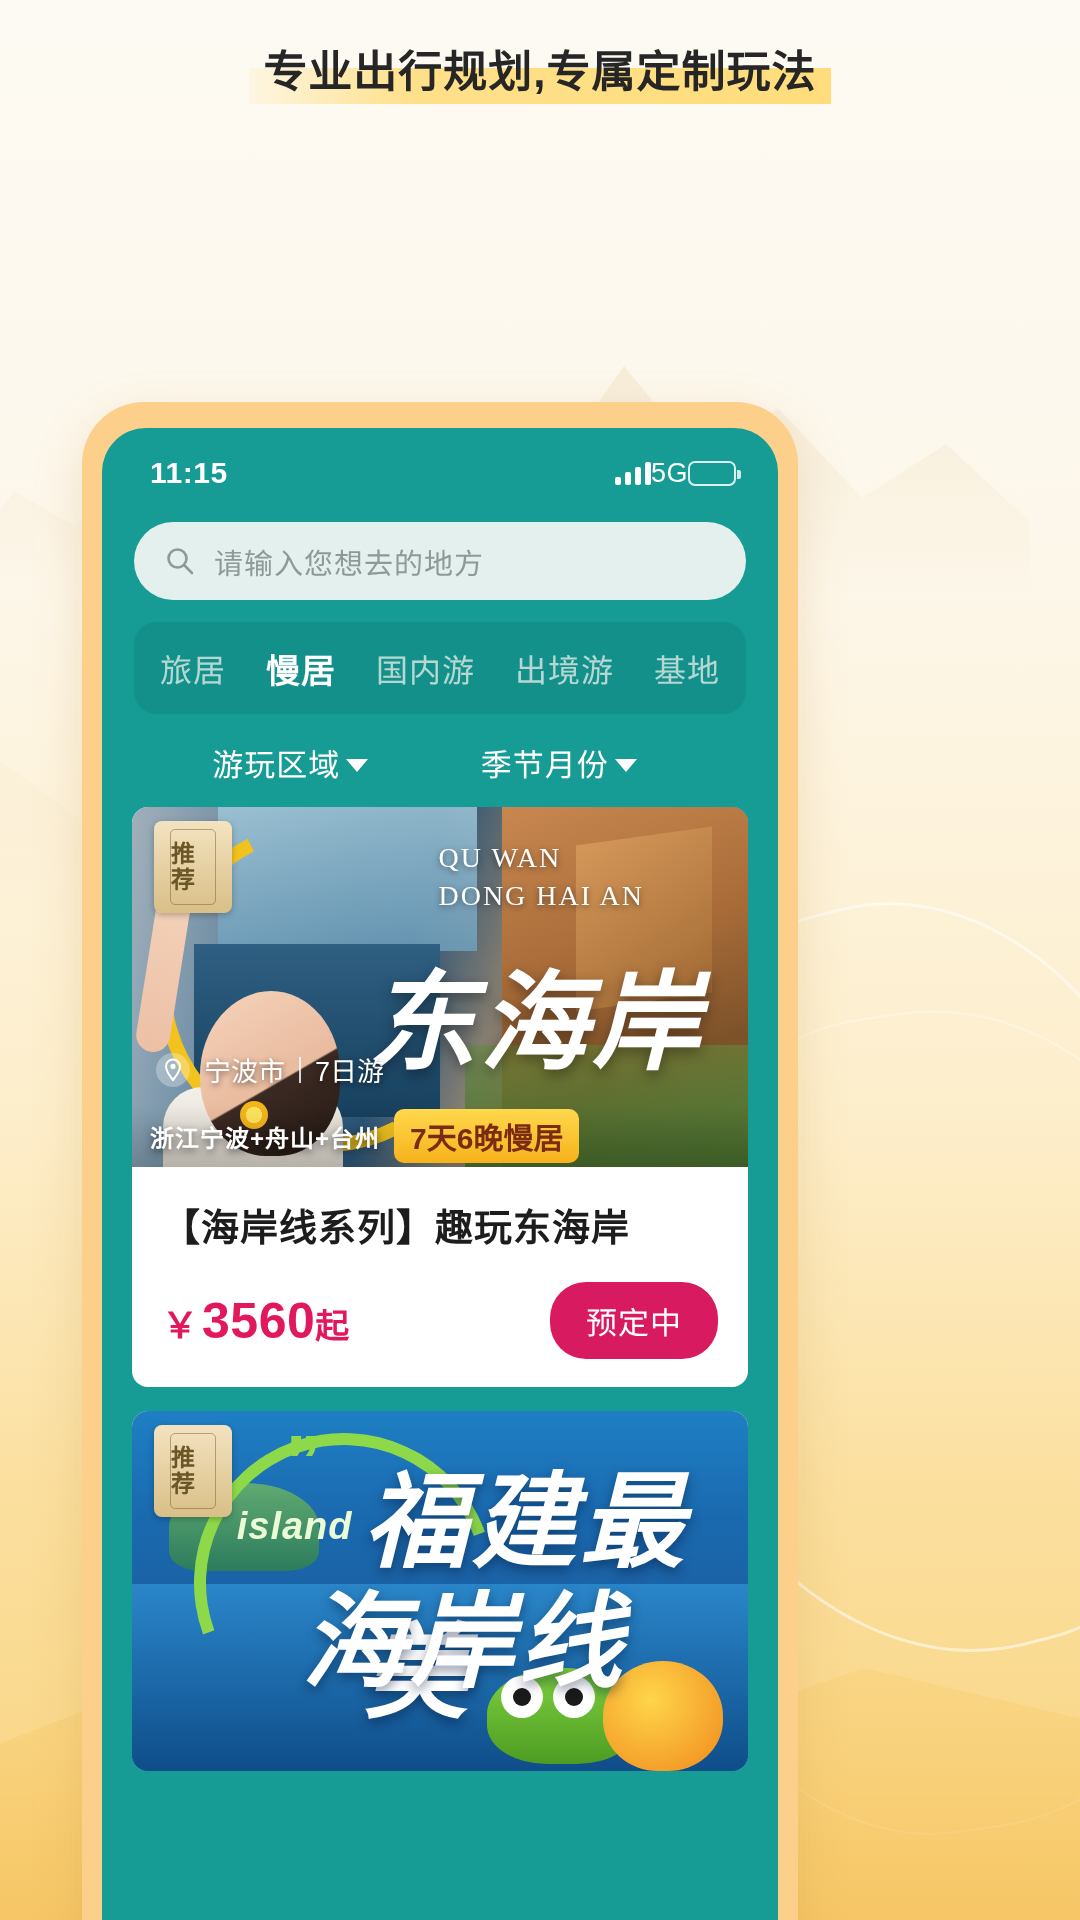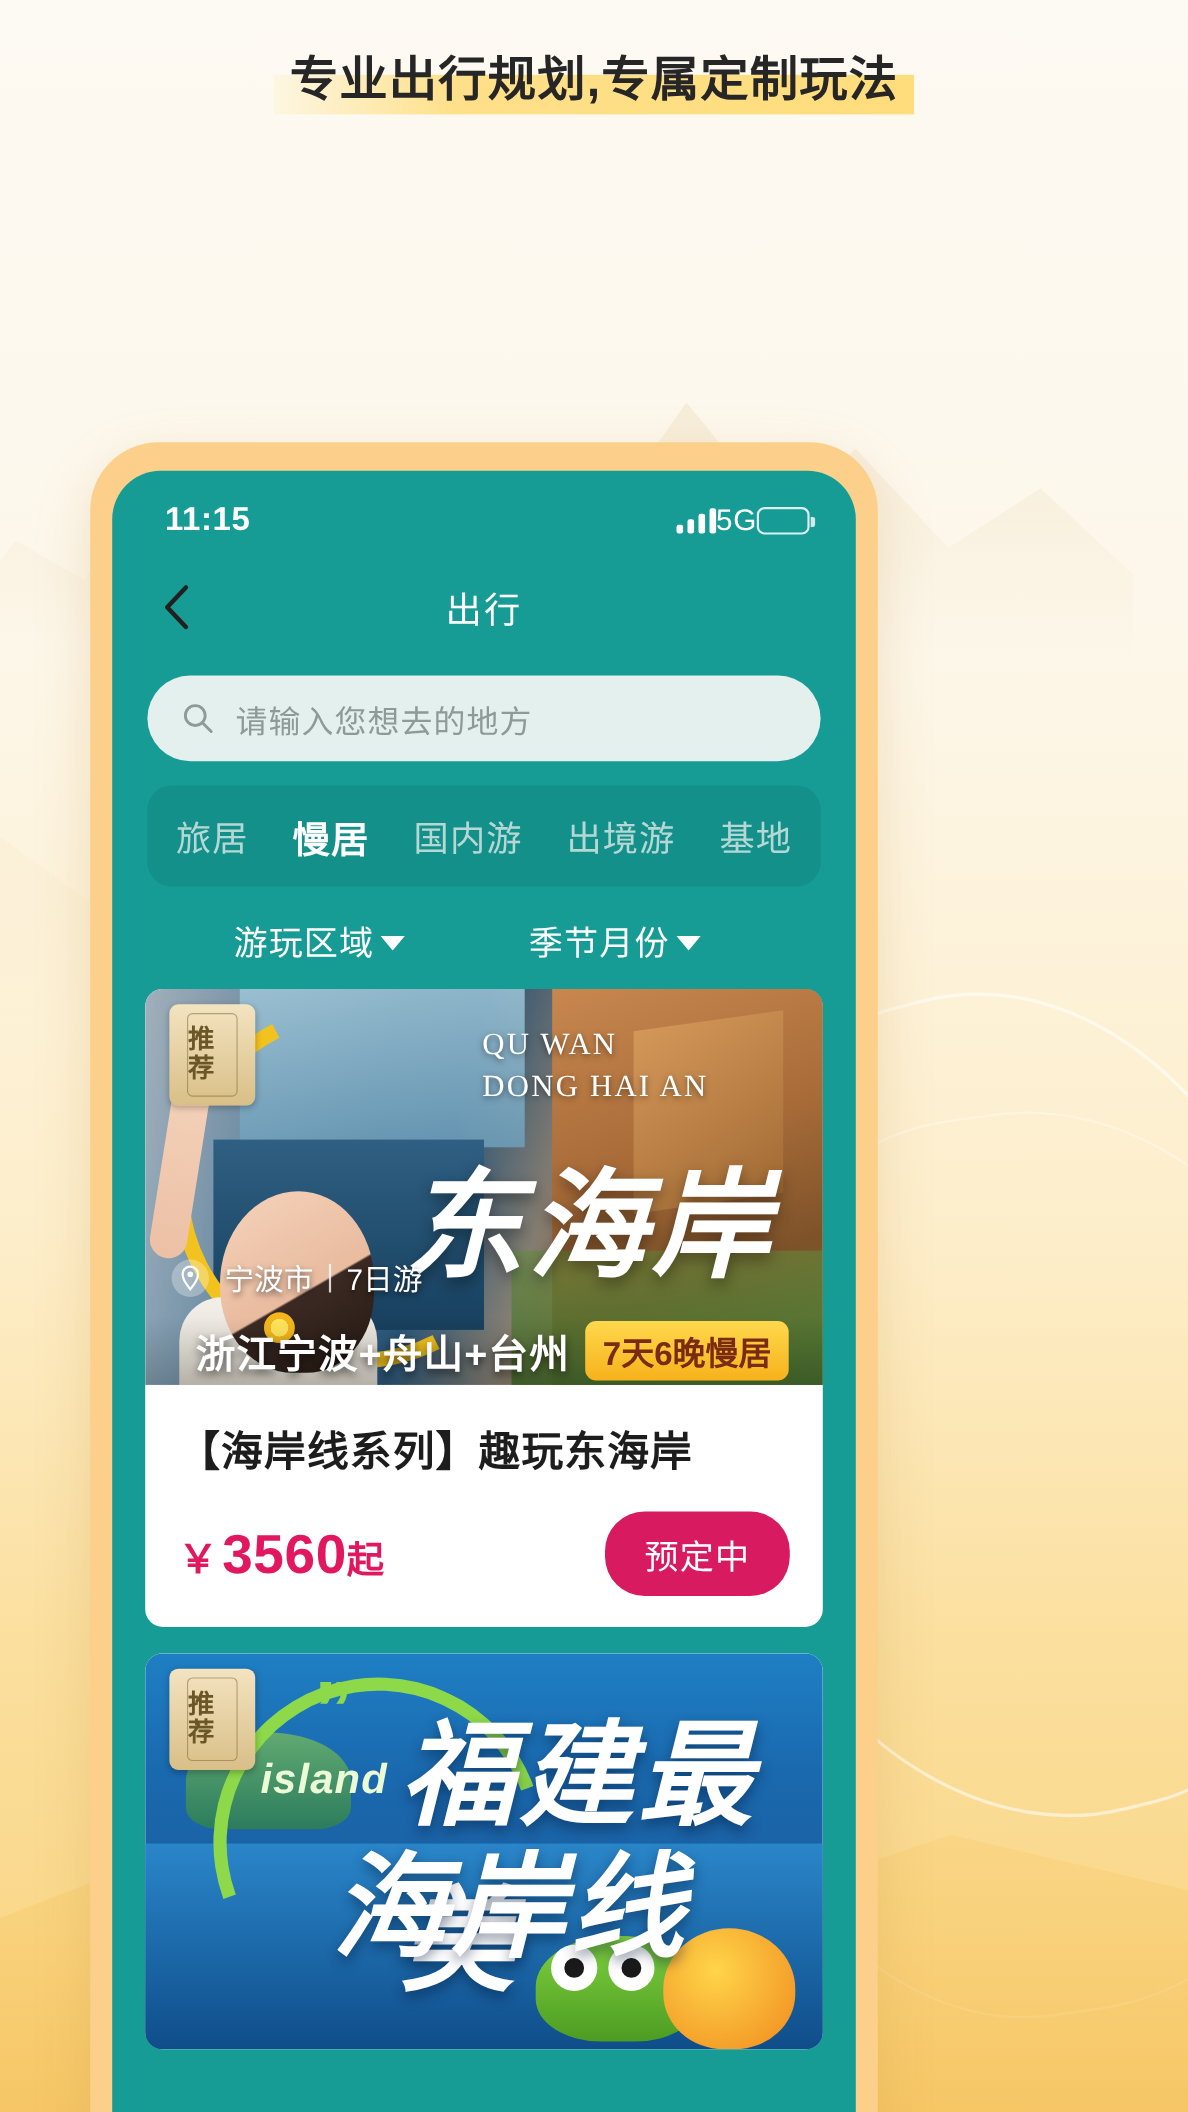--- a/index.html
+++ b/index.html
@@ -244,23 +244,22 @@
     background:rgba(255,255,255,.3);
     display:flex; align-items:center; justify-content:center;
   }
   .meta .sep { width:2px; height:26px; background:rgba(255,255,255,.8); }
   .strip {
     position:absolute; left:0; right:0; bottom:0; height:62px;
     display:flex; align-items:center; gap:14px; padding:0 18px;
     background:linear-gradient(180deg,rgba(0,0,0,.0),rgba(0,0,0,.18));
   }
   .strip-main {
-    color:#fff; font-size:36px; font-weight:bold; letter-spacing:1px;
+    color:#fff; font-size:24px; font-weight:bold; letter-spacing:1px;
     text-shadow:0 3px 8px rgba(0,0,0,.6);
-    margin-left:28px;
   }
   .strip-pill {
     background:linear-gradient(180deg,#ffd84d,#f6b21b);
     color:#7a2b12; font-size:30px; font-weight:bold;
     padding:5px 16px; border-radius:10px; letter-spacing:0;
   }
   .card-body { padding:30px 30px 28px 30px; }
   .card-title { font-size:38px; color:#1d1d1d; font-weight:bold; letter-spacing:1px; }
   .card-foot { display:flex; align-items:center; justify-content:space-between; margin-top:30px; }
   .price { color:#e2185f; display:flex; align-items:baseline; }
@@ -349,28 +348,20 @@
             <i></i>
             <i></i>
           </span>
         <span class="sb-net">5G</span>
         <span class="batt">
           <span class="fill"></span><span class="tip"></span>
         </span>
       </div>
     </div>
 
-    <div class="navbar">
-      <div class="back-icon">
-        <svg width="26" height="44" viewBox="0 0 26 44" fill="none">
-          <path d="M22 4 L5 22 L22 40" stroke="#21201e" stroke-width="4" stroke-linecap="round" stroke-linejoin="round"></path>
-        </svg>
-      </div>
-      <div class="nav-title">出行</div>
-    </div>
 
     <div class="search-wrap">
       <div class="search">
         <svg width="32" height="32" viewBox="0 0 32 32" fill="none">
           <circle cx="13.5" cy="13.5" r="9" stroke="#8c9a98" stroke-width="2.6"></circle>
           <path d="M20.5 20.5 L28 28" stroke="#8c9a98" stroke-width="2.6" stroke-linecap="round"></path>
         </svg>
         <span class="search-ph">请输入您想去的地方</span>
       </div>
     </div>

